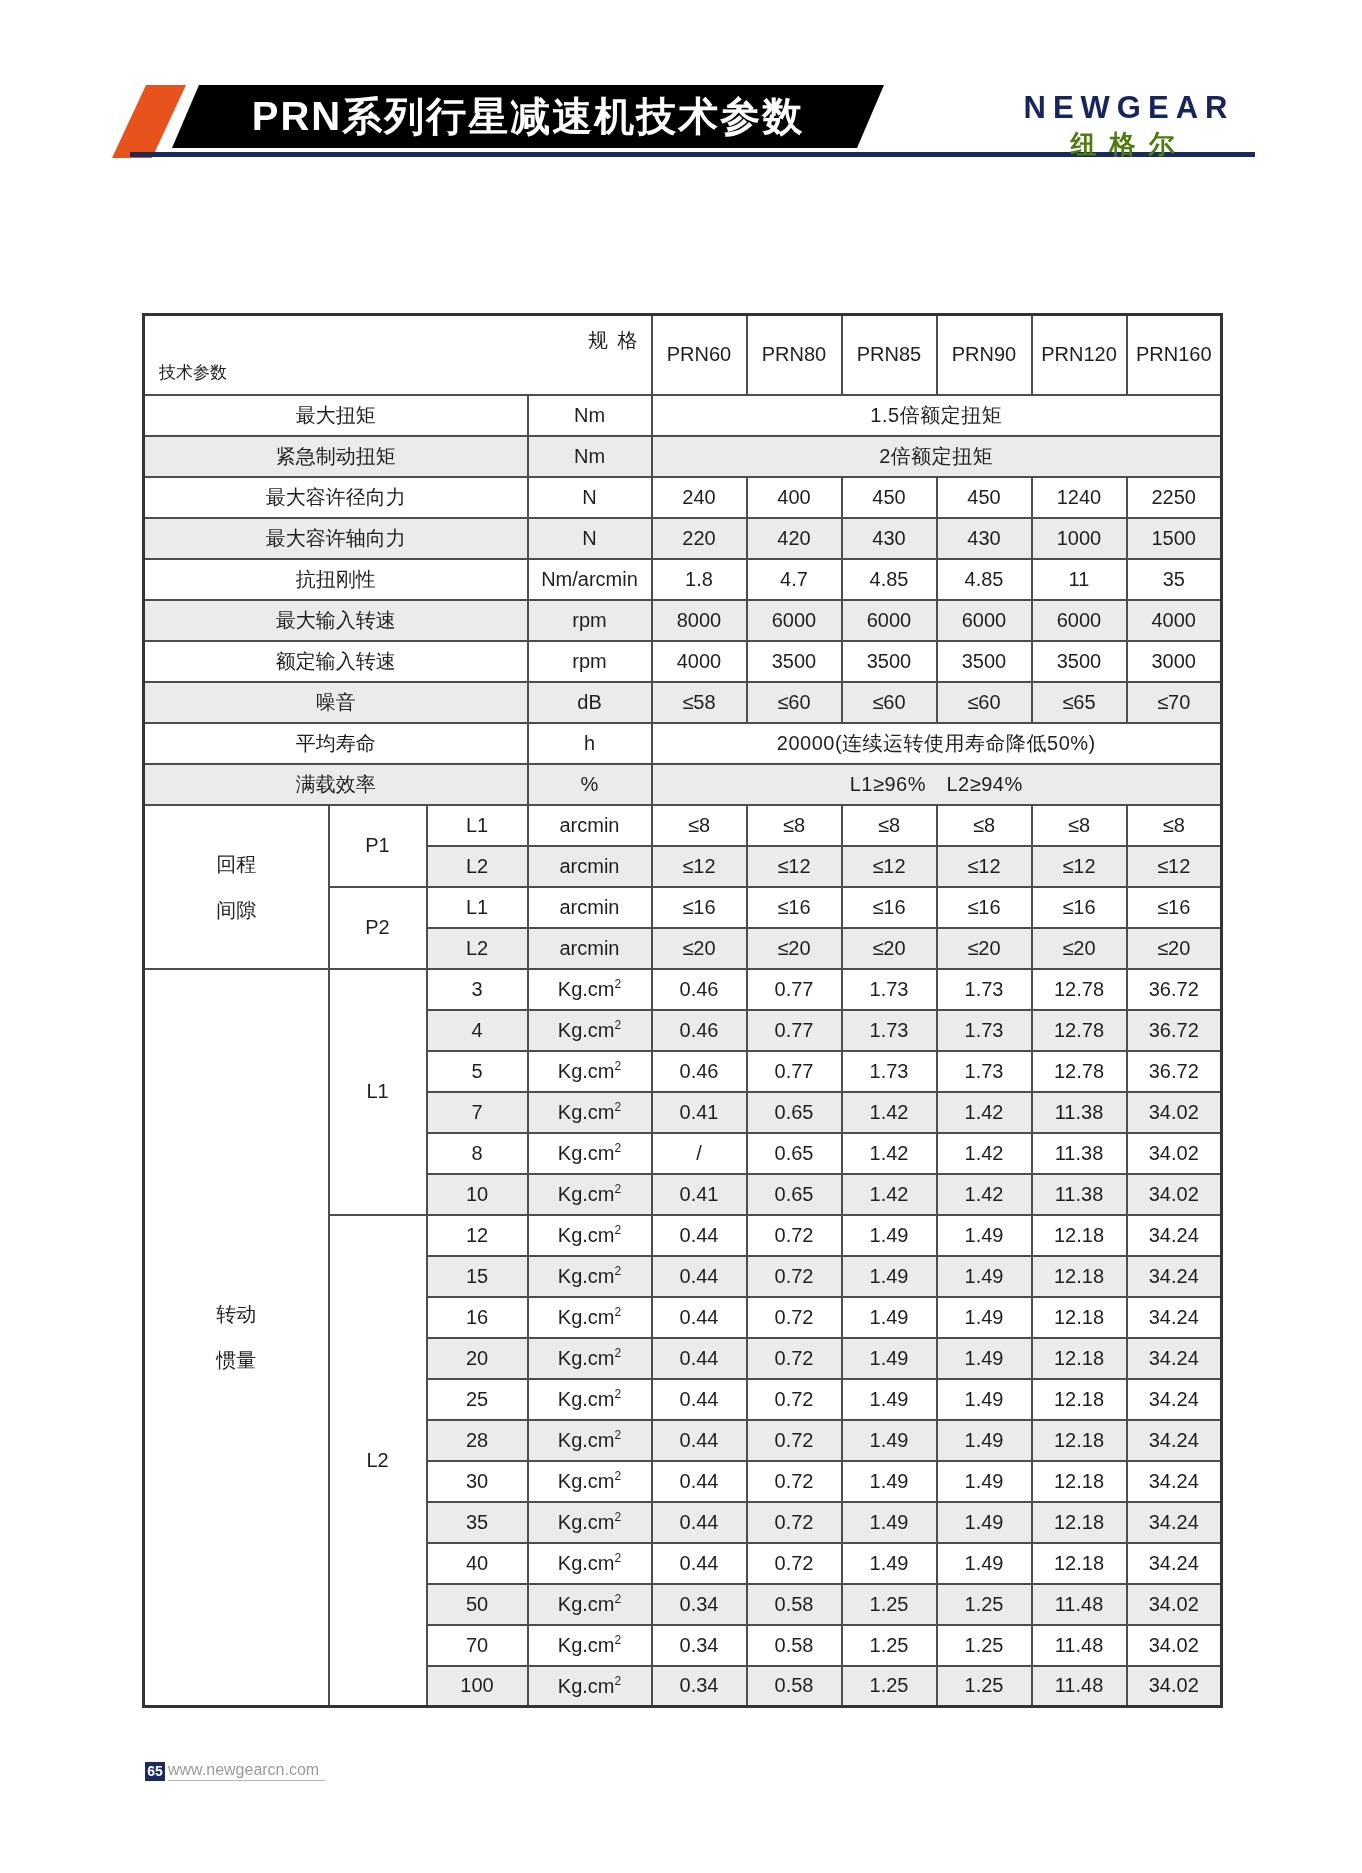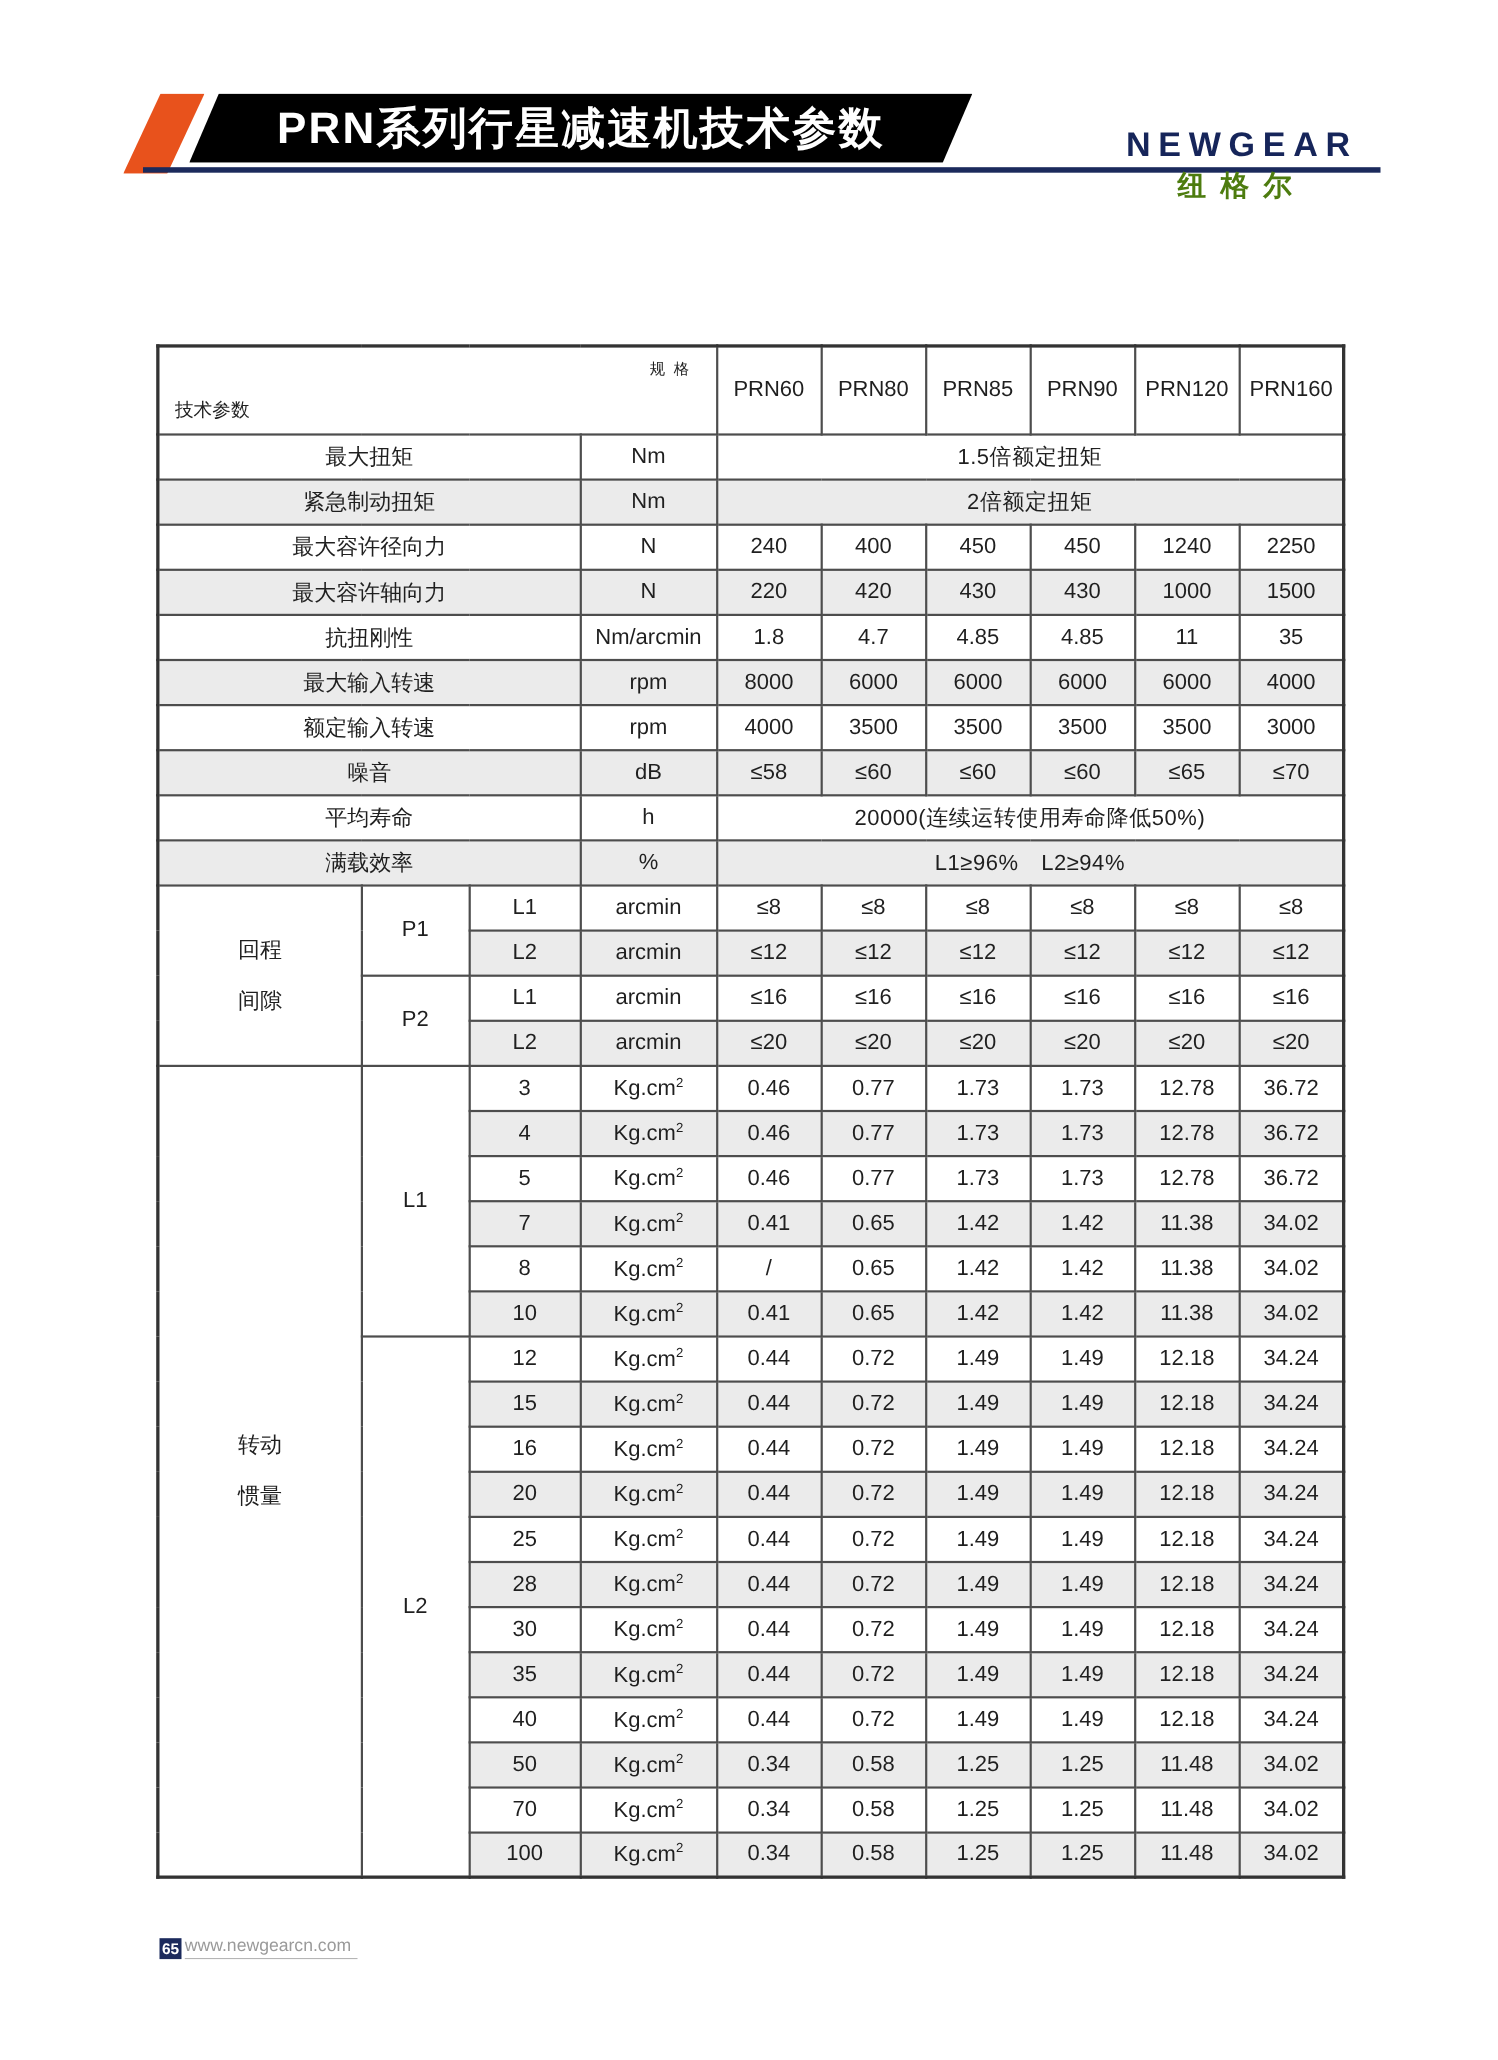--- a/index.html
+++ b/index.html
@@ -31,21 +31,20 @@
   .header-underline {
     position:absolute; left:130px; top:152px; width:1125px; height:5px;
     background:#1b2a5c;
   }
   .brand {
     position:absolute; left:998px; top:90px; width:262px; text-align:center;
   }
   .brand-en {
     color:#16255a; font-size:31px; font-weight:800; letter-spacing:7px;
     white-space:nowrap;
-    margin-top:24px;
   }
   .brand-cn {
     color:#4d7c0f; font-size:26px; font-weight:bold; letter-spacing:13px;
     margin-top:1px; white-space:nowrap;
   }
 
   
   .spec-table-wrap { position:absolute; left:142px; top:313px; }
   table.spec {
     border-collapse:collapse; table-layout:fixed;
@@ -63,21 +62,21 @@
 
   th.spec-col { background:#d4d4d4; font-size:21px; }
 
   th.corner {
     background-color:#d4d4d4;
     background-image:linear-gradient(to bottom right,
       rgba(0,0,0,0) calc(50% - 1.3px), #555555 calc(50% - 1.3px),
       #555555 calc(50% + 1.3px), rgba(0,0,0,0) calc(50% + 1.3px));
     position:relative;
   }
-  th.corner .corner-top  { position:absolute; top:11px;  right:22px; font-size:14px; letter-spacing:2px; }
+  th.corner .corner-top  { position:absolute; top:11px;  right:11px; font-size:20px; letter-spacing:2px; }
   th.corner .corner-bot  { position:absolute; bottom:10px; left:14px; font-size:17px; }
 
   td.row-label { background:#e9e9e9; }
   tr.alt td { background:#ebebeb; }
   td.merge-white { background:#ffffff !important; }
   td.unit { font-size:19px; }
   td.unit sup { font-size:12px; }
   td.group-label div { line-height:1.0; }
   td.group-label div + div { margin-top:26px; }
   td.merged-val { letter-spacing:0.5px; }

